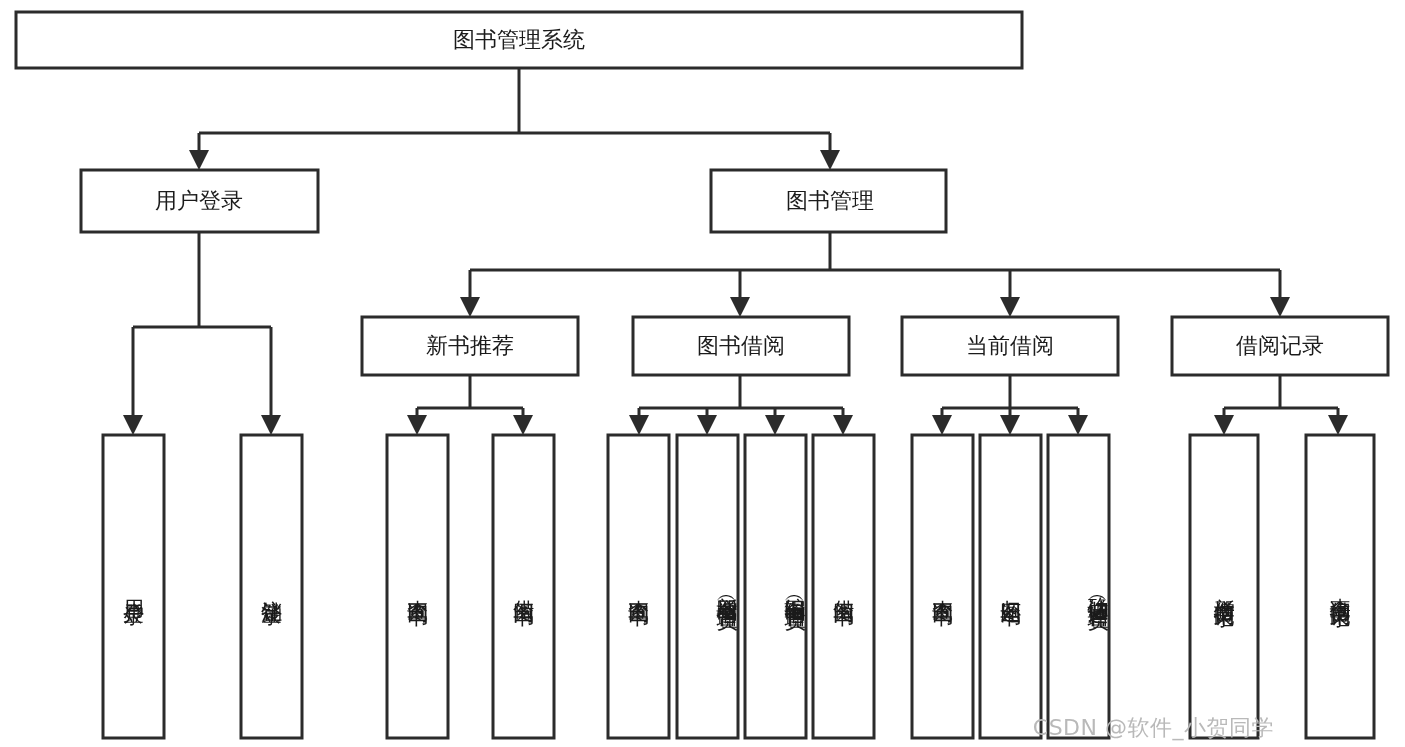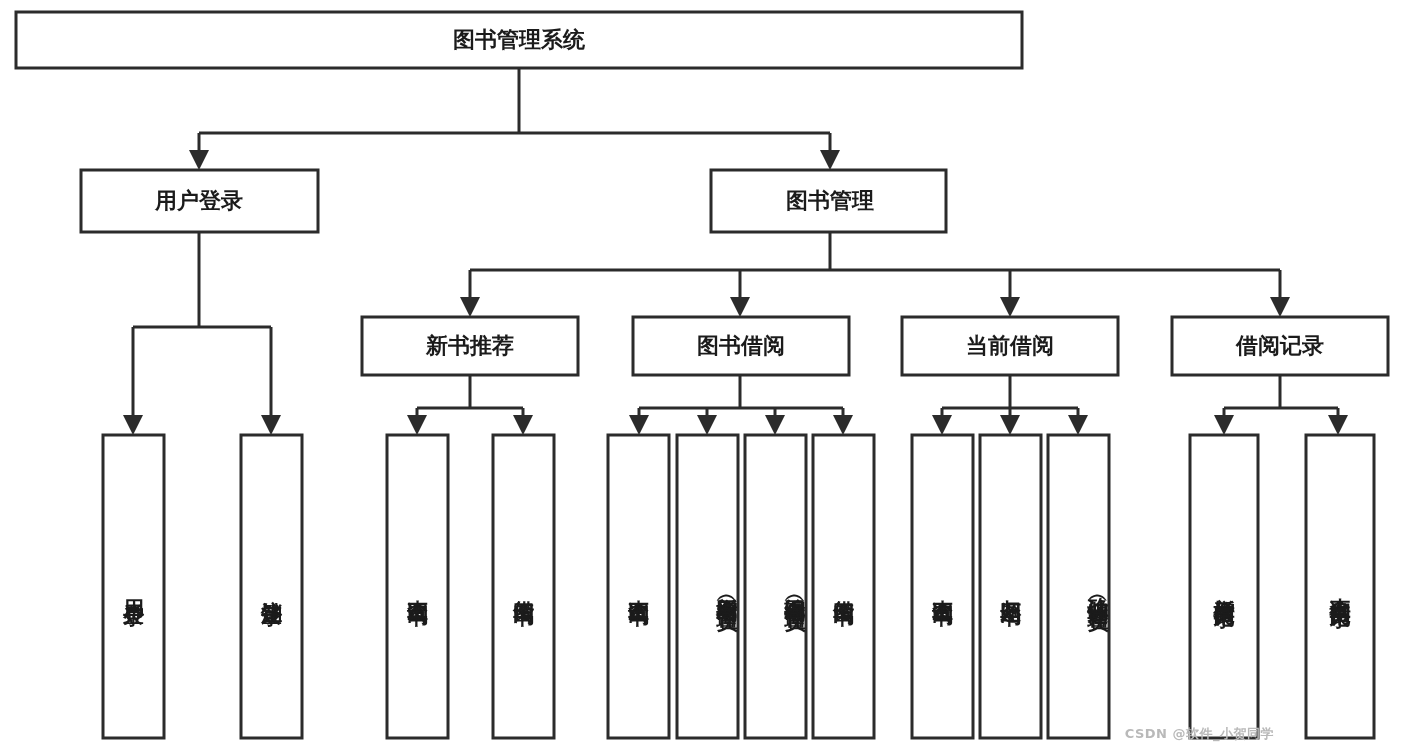--- a/index.html
+++ b/index.html
@@ -10,21 +10,20 @@
   body {
     width: 1405px;
     height: 747px;
     font-family: "DejaVu Sans", "Liberation Sans", sans-serif;
     overflow: hidden;
   }
   #diagram-root {
     position: relative;
     width: 1282px;
     height: 747px;
-    font-weight: bold;
   }
   svg.diagram-canvas {
     position: absolute;
     top: 0;
     left: 0;
     width: 1405px;
     height: 747px;
     display: block;
   }
   .node-rect {
@@ -60,21 +59,21 @@
     color: #1b1b1b;
     white-space: nowrap;
     text-align: center;
     pointer-events: none;
   }
   .watermark {
     position: absolute;
     right: 8px;
     bottom: 4px;
     font-family: "DejaVu Sans", "Liberation Sans", sans-serif;
-    font-size: 13px;
+    font-size: 22px;
     color: #b9b9b9;
     letter-spacing: 0.5px;
     white-space: nowrap;
     padding-left: 48px;
   }
 </style>
 </head>
 <body>
 
 <div id="diagram-root">

